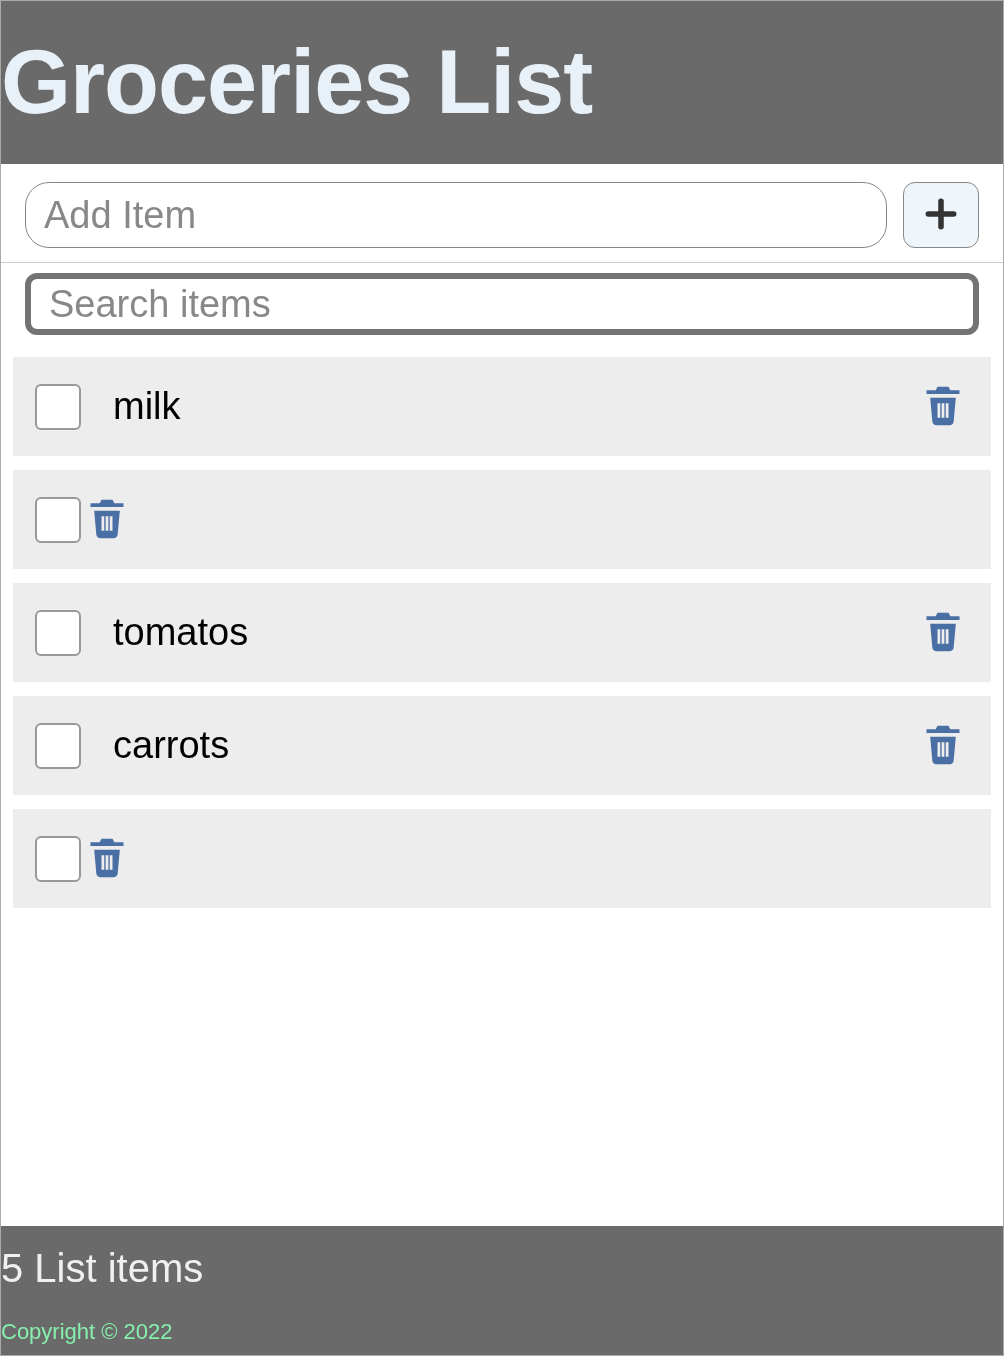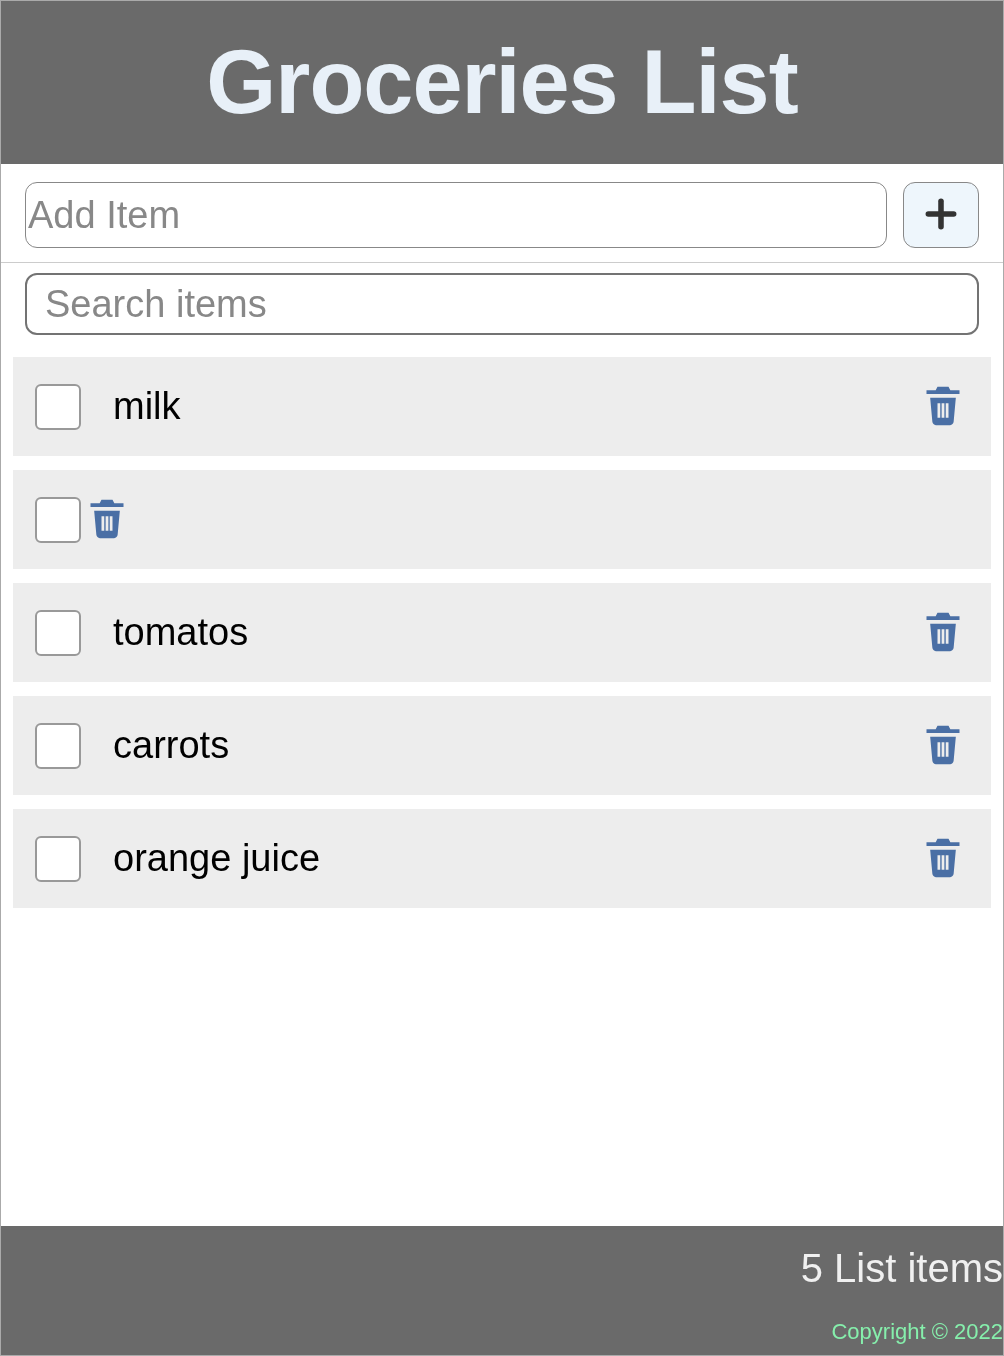--- a/index.html
+++ b/index.html
@@ -12,44 +12,43 @@
       background: #fff;
       width: 1004px;
       height: 1356px;
       display: flex;
       flex-direction: column;
       border: 1px solid #aaa;
     }
     .header {
       background: #6a6a6a;
       color: #e8f0f8;
-      text-align: center;
       padding: 30px 0;
     }
     .header h1 {
       font-size: 90px;
       font-weight: 800;
       letter-spacing: -1px;
     }
     .controls {
       background: #fff;
       padding: 18px 24px 14px 24px;
       border-bottom: 1px solid #ccc;
     }
     .add-row {
       display: flex;
       gap: 16px;
       align-items: stretch;
     }
     .add-input {
       flex: 1;
       font-size: 38px;
-      padding: 8px 2px;
+      padding: 8px 18px;
       border: 1px solid #888;
-      border-radius: 12px;
+      border-radius: 24px;
       background: #fff;
       color: #333;
       outline: none;
       height: 66px;
     }
     .add-input::placeholder {
       color: #888;
     }
     .add-button {
       width: 76px;
@@ -71,21 +70,21 @@
       stroke-linecap: round;
     }
     .search-row {
       padding: 10px 24px 14px 24px;
       background: #fff;
     }
     .search-input {
       width: 100%;
       font-size: 38px;
       padding: 8px 18px;
-      border: 2px solid #737373;
+      border: 6px solid #737373;
       border-radius: 12px;
       background: #fff;
       color: #333;
       outline: none;
       height: 62px;
     }
     .search-input::placeholder {
       color: #888;
     }
     .list-container {
@@ -125,21 +124,21 @@
       justify-content: center;
     }
     .delete-button svg {
       width: 44px;
       height: 48px;
       fill: #4a6fa5;
     }
     .footer {
       background: #6a6a6a;
       color: #fff;
-      text-align: right;
+      text-align: left;
       padding: 20px 0 10px 0;
     }
     .footer-count {
       font-size: 40px;
       font-weight: 400;
       color: #f0f0f0;
     }
     .footer-copy {
       font-size: 22px;
       color: #86efac;
@@ -215,21 +214,20 @@
       <span>
         <svg viewBox="0 0 24 24">
             <path d="M9 2h6l1 2h5v2H3V4h5l1-2zM5 8h14l-1.2 13.2c-.1 1-.9 1.8-1.9 1.8H8.1c-1 0-1.8-.8-1.9-1.8L5 8zm4 3v8h1.5v-8H9zm2.25 0v8h1.5v-8h-1.5zm2.25 0v8H15v-8h-1.5z"></path>
           </svg>
       </span>
     </button>
   </div>
 
   <div class="list-item">
     <div class="item-checkbox"></div>
-    <span class="item-label">orange juice</span>
     <button class="delete-button">
       <span>
         <svg viewBox="0 0 24 24">
             <path d="M9 2h6l1 2h5v2H3V4h5l1-2zM5 8h14l-1.2 13.2c-.1 1-.9 1.8-1.9 1.8H8.1c-1 0-1.8-.8-1.9-1.8L5 8zm4 3v8h1.5v-8H9zm2.25 0v8h1.5v-8h-1.5zm2.25 0v8H15v-8h-1.5z"></path>
           </svg>
       </span>
     </button>
   </div>
 
 </div>

